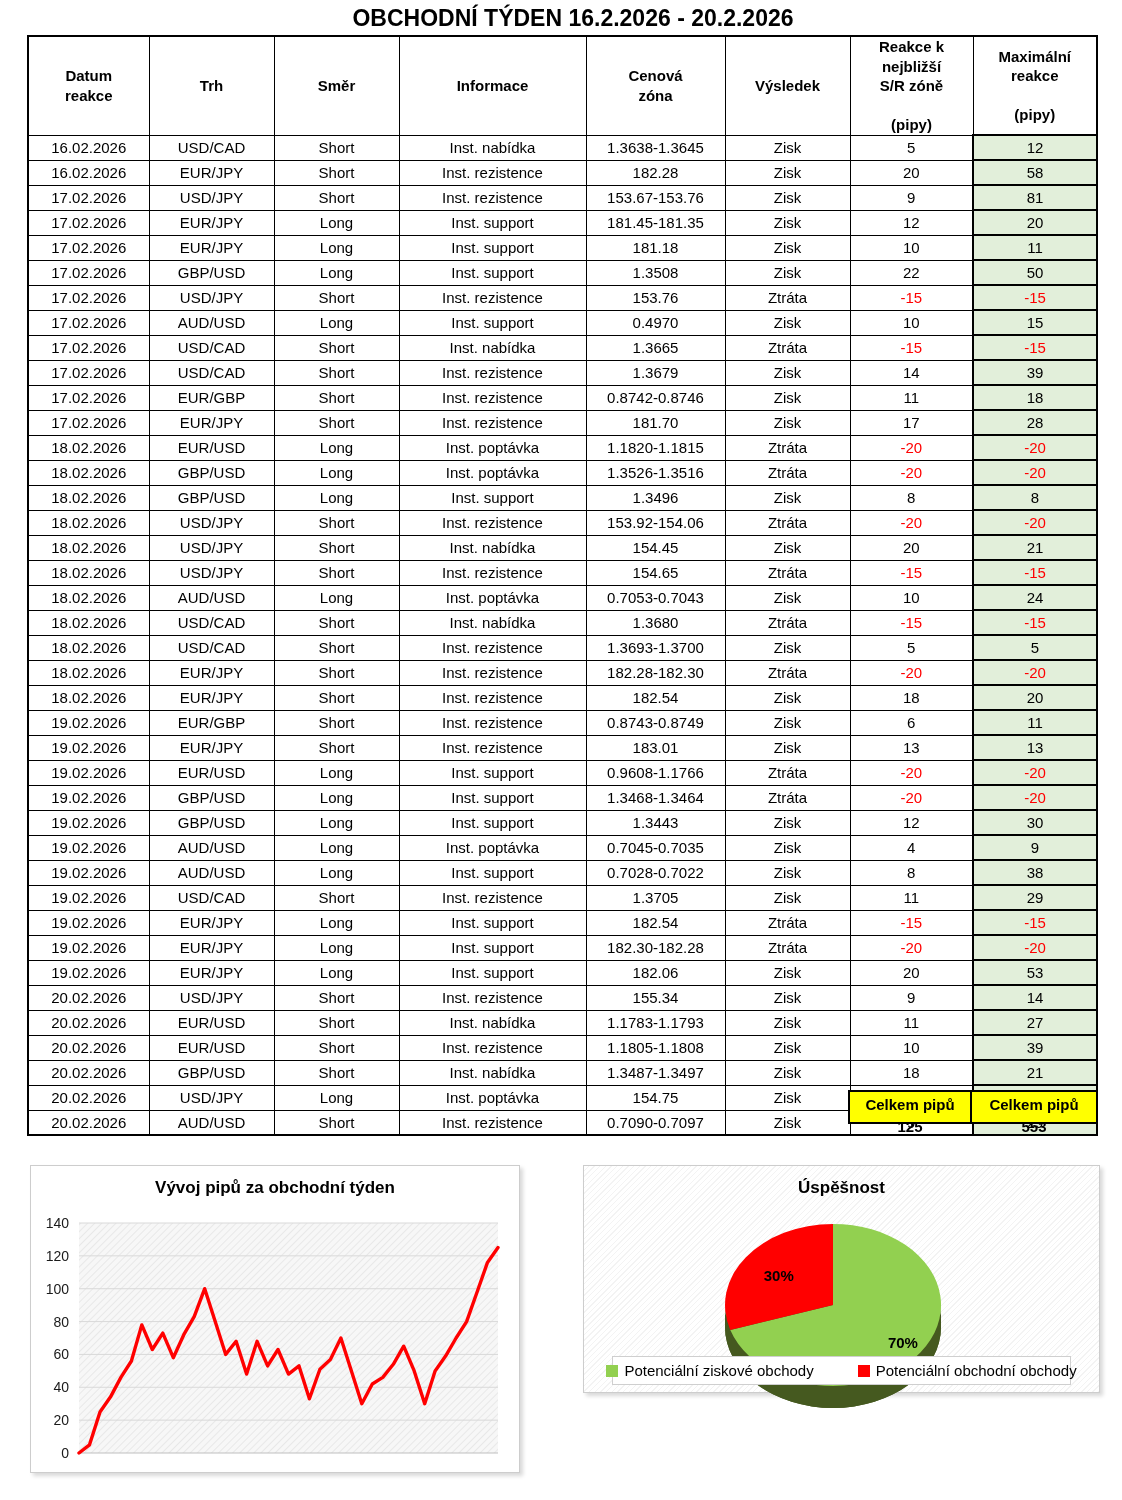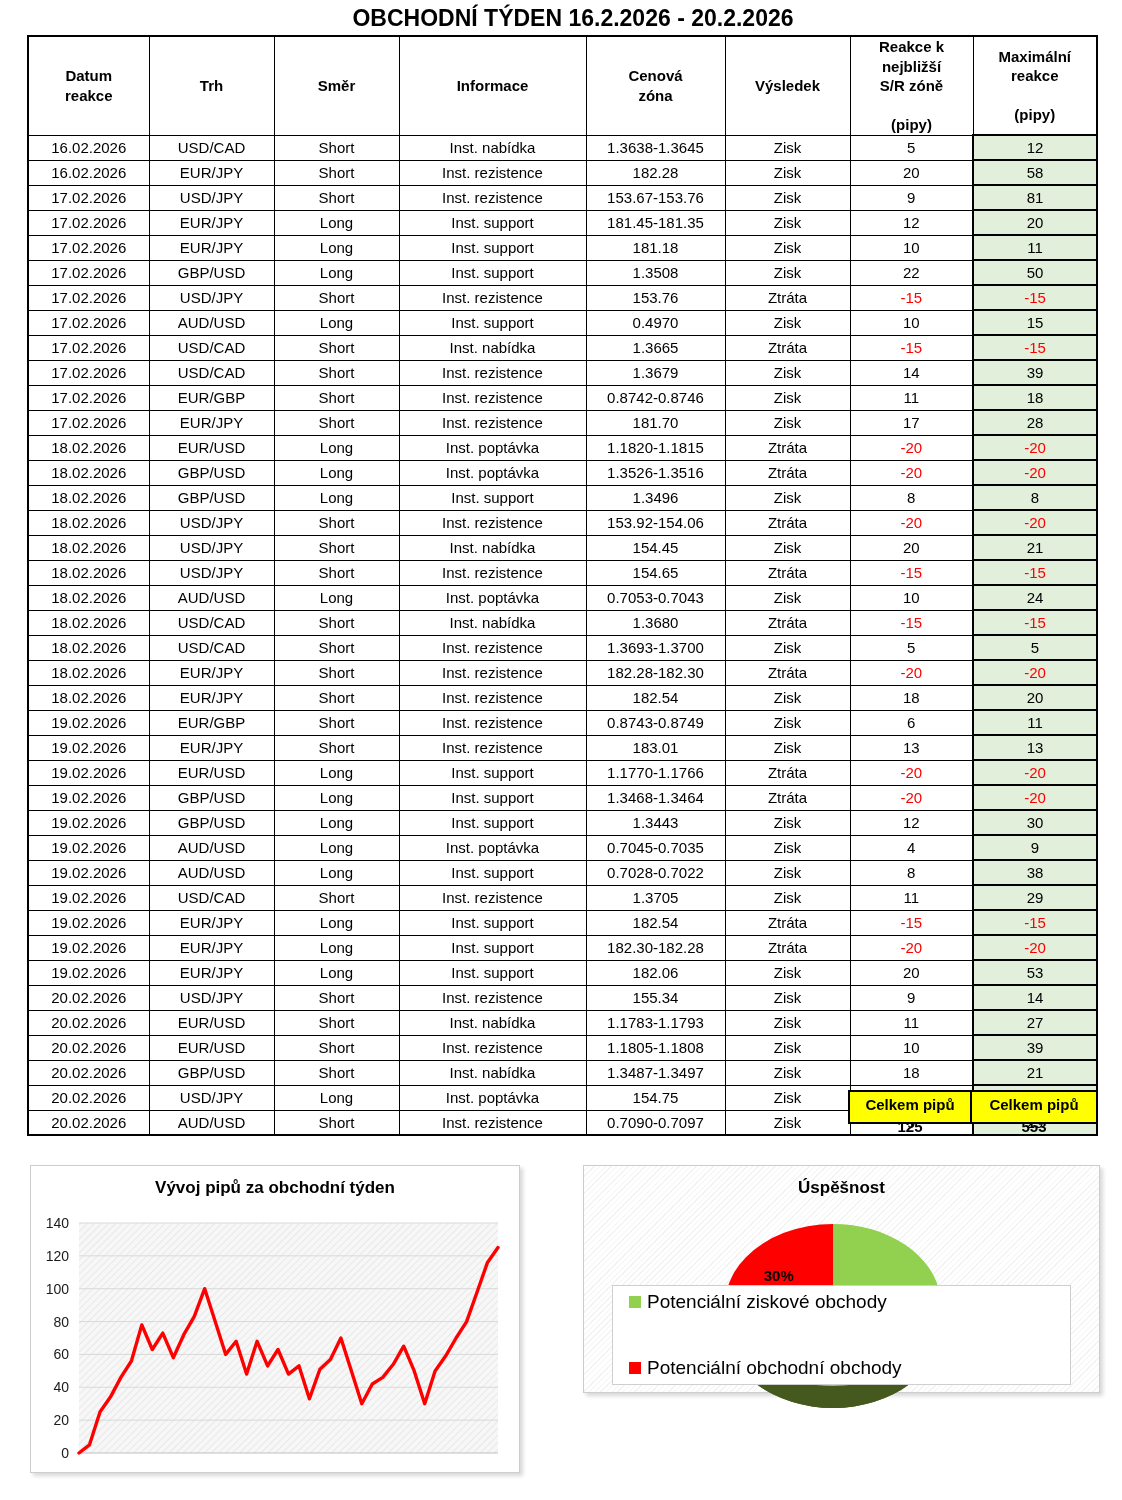--- a/index.html
+++ b/index.html
@@ -18,21 +18,21 @@
   .total-box.b1{width:124px;}
   .total-box.b2{width:128px;margin-left:-2px;}
   .chart-box{position:absolute;box-sizing:border-box;border:1px solid #cdcdcd;background:#fff;
     box-shadow:3px 3px 4px #d9d9d9;}
   .line-box{top:1165px;left:30px;width:490px;height:308px;}
   .pie-box{top:1165px;left:583px;width:517px;height:228px;
     background:repeating-linear-gradient(135deg,#ffffff 0px,#ffffff 3px,#f3f3f3 3px,#f3f3f3 4px);}
   .chart-title{position:absolute;top:12px;left:0;width:100%;text-align:center;font-weight:bold;font-size:17px;z-index:2;}
   .chart-box svg{position:absolute;top:0;left:0;}
   .pie-legend{position:absolute;left:28px;bottom:7px;width:459px;box-sizing:border-box;border:1px solid #cfcfcf;
-    background:#fff;display:flex;justify-content:center;gap:44px;padding:5px 16px;font-size:19px;z-index:2;flex-direction:column;}
+    background:#fff;display:flex;justify-content:center;gap:44px;padding:5px 8px;font-size:15px;z-index:2;}
   .legend-item{display:flex;align-items:center;white-space:nowrap;}
   .legend-swatch{display:inline-block;width:12px;height:12px;margin-right:6px;flex:0 0 auto;}
 </style>
 </head>
 <body>
 
 <div class="page-title">OBCHODNÍ TÝDEN 16.2.2026 - 20.2.2026</div>
 
 <table class="trades">
   <colgroup>
@@ -314,21 +314,21 @@
         <td>183.01</td>
         <td>Zisk</td>
         <td>13</td>
         <td class="maxcol">13</td>
       </tr>
       <tr>
         <td>19.02.2026</td>
         <td>EUR/USD</td>
         <td>Long</td>
         <td>Inst. support</td>
-        <td>1.1770-1.1766</td>
+        <td>0.9608-1.1766</td>
         <td>Ztráta</td>
         <td class="neg">-20</td>
         <td class="neg maxcol">-20</td>
       </tr>
       <tr>
         <td>19.02.2026</td>
         <td>GBP/USD</td>
         <td>Long</td>
         <td>Inst. support</td>
         <td>1.3468-1.3464</td>

